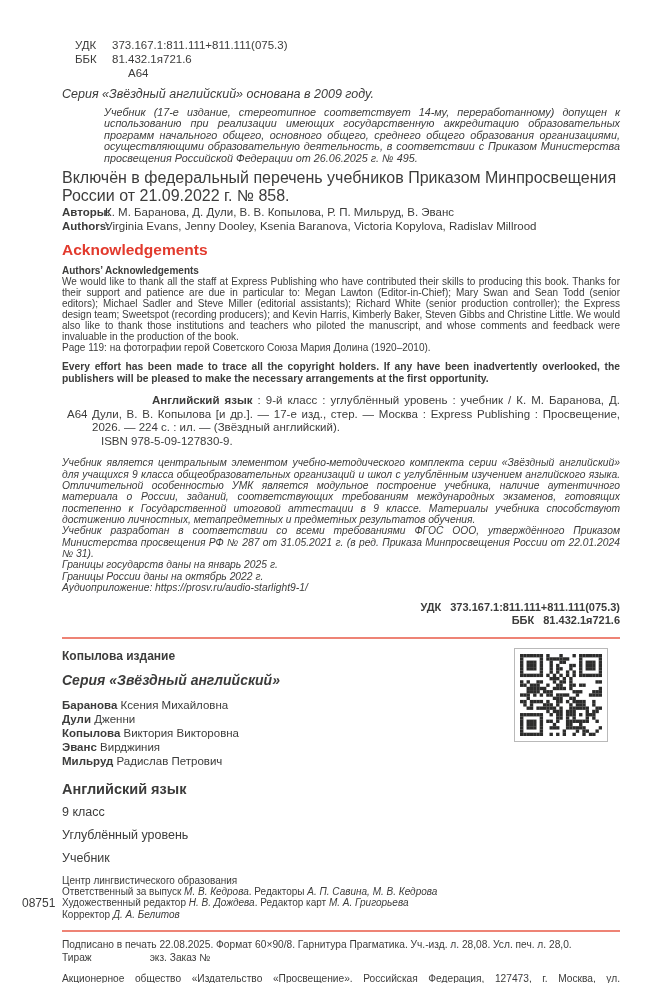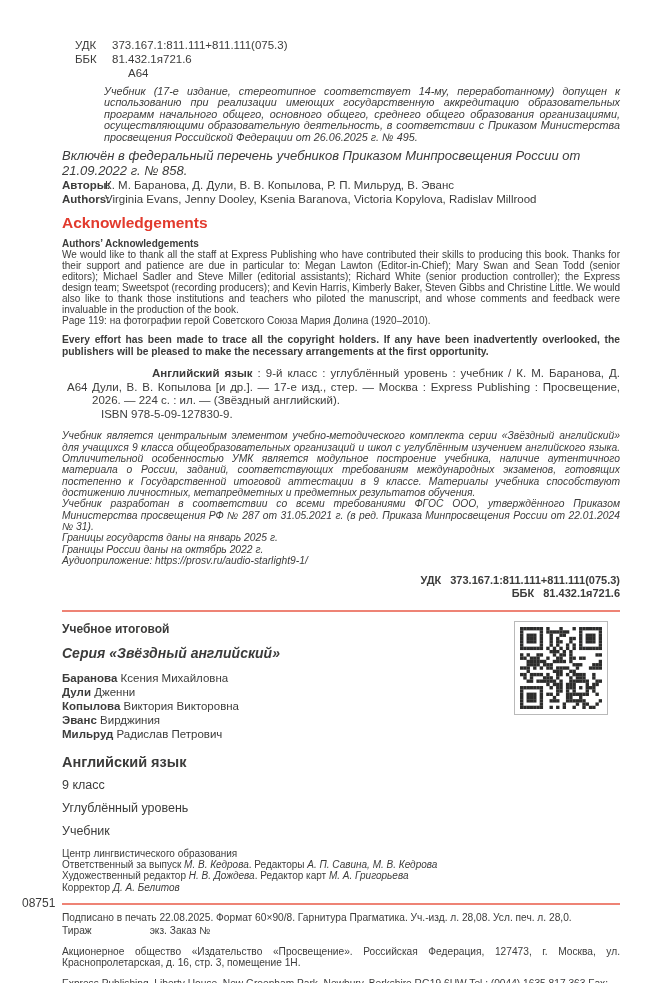--- a/index.html
+++ b/index.html
@@ -20,21 +20,21 @@
   p{margin:0;}
 
   
   .udk-block{margin-left:13px;line-height:14px;font-size:11.5px;}
   .udk-row{display:flex;}
   .udk-row .lbl{width:37px;flex:none;}
   .a64-top{padding-left:53px;}
 
   .series-founded{margin-top:7px;font-size:12.5px;font-style:italic;}
   .approval{margin-top:6px;font-size:10.8px;font-style:italic;line-height:11.4px;margin-left:42px;}
-  .federal{margin-top:5px;font-size:13px;font-style:italic;}
+  .federal{margin-top:5px;font-size:16px;}
 
   .authors-row{display:flex;font-size:11.5px;line-height:13px;margin-top:1px;}
   .authors-row:first-of-type{margin-top:8px;}
   .authors-row .lbl2{width:43px;flex:none;font-weight:bold;}
 
   .ack-title{margin:8px 0 0;font-size:15.5px;font-weight:bold;color:#e23a2d;}
   .ack-sub{margin-top:6px;font-size:10px;font-weight:bold;}
   .ack-body{font-size:10px;line-height:10.9px;margin-top:1px;}
   .page-note{font-size:10px;line-height:11px;}
   .every-effort{margin-top:8px;font-size:10.3px;font-weight:bold;line-height:11.5px;}
@@ -83,20 +83,21 @@
       <span class="lbl">УДК</span>
       <span>373.167.1:811.111+811.111(075.3)</span>
     </div>
     <div class="udk-row">
       <span class="lbl">ББК</span>
       <span>81.432.1я721.6</span>
     </div>
     <div class="a64-top">А64</div>
   </div>
 
+  <p class="series-founded">Серия «Звёздный английский» основана в 2009 году.</p>
 
   <p class="approval just">Учебник (17-е издание, стереотипное соответствует 14-му, переработанному) допущен к использованию при реализации имеющих государственную аккредитацию образовательных программ начального общего, основного общего, среднего общего образования организациями, осуществляющими образовательную деятельность, в соответствии с Приказом Министерства просвещения Российской Федерации от 26.06.2025 г. № 495.</p>
 
   <p class="federal">Включён в федеральный перечень учебников Приказом Минпросвещения России от 21.09.2022 г. № 858.</p>
 
   <div class="authors-row">
     <span class="lbl2">Авторы:</span>
     <span>К. М. Баранова, Д. Дули, В. В. Копылова, Р. П. Мильруд, В. Эванс</span>
   </div>
   <div class="authors-row">
@@ -436,21 +437,21 @@
           <rect x="19.8" y="79.2" width="3.4" height="3.4"></rect>
           <rect x="29.7" y="79.2" width="3.4" height="3.4"></rect>
           <rect x="36.3" y="79.2" width="3.4" height="3.4"></rect>
           <rect x="42.9" y="79.2" width="3.4" height="3.4"></rect>
           <rect x="52.8" y="79.2" width="3.4" height="3.4"></rect>
           <rect x="62.7" y="79.2" width="3.4" height="3.4"></rect>
           <rect x="69.3" y="79.2" width="3.4" height="3.4"></rect>
           <rect x="72.6" y="79.2" width="3.4" height="3.4"></rect>
         </svg>
     </div>
-    <div class="ed-kind">Учебное итоговой</div>
+    <div class="ed-kind">Копылова издание</div>
     <div class="ed-series">Серия «Звёздный английский»</div>
     <div class="names">
       <div><span class="b">Баранова</span> <span>Ксения Михайловна</span></div>
       <div><span class="b">Дули</span> <span>Дженни</span></div>
       <div><span class="b">Копылова</span> <span>Виктория Викторовна</span></div>
       <div><span class="b">Эванс</span> <span>Вирджиния</span></div>
       <div><span class="b">Мильруд</span> <span>Радислав Петрович</span></div>
     </div>
     <h3 class="ed-subject">Английский язык</h3>
     <div class="ed-line">9 класс</div>

